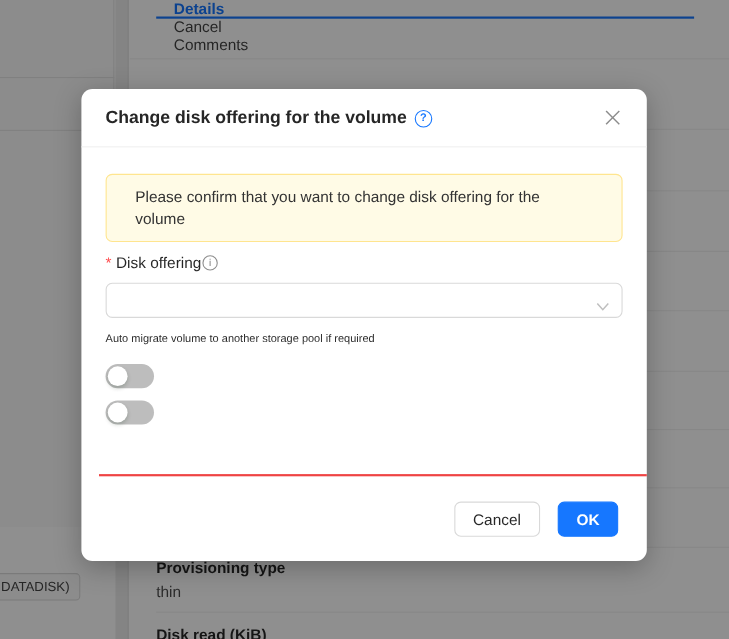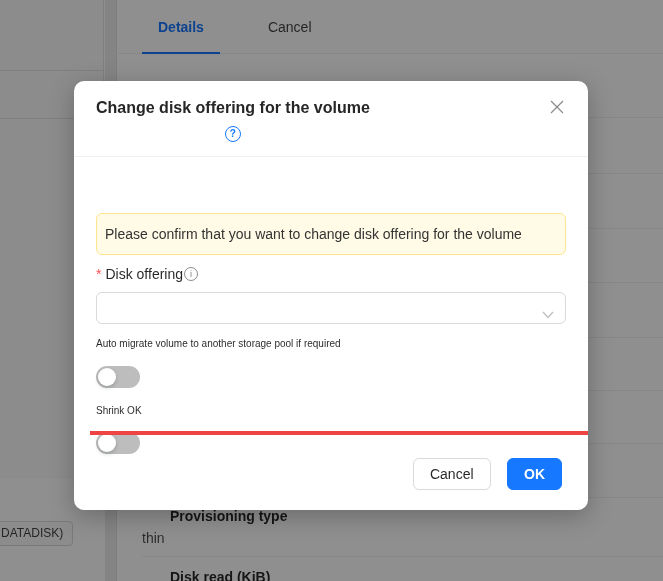--- a/index.html
+++ b/index.html
@@ -25,60 +25,60 @@
     font-size:12px; color:#434343; white-space:nowrap;
   }
   .gutter {
     position:absolute; left:105px; top:0; width:12px; height:581px;
     background:#ececec; border-right:1px solid #e0e0e0;
   }
   .content { position:absolute; left:118px; top:0; right:0; bottom:0; background:#fff; }
   .tabbar {
     position:absolute; left:0; right:0; top:0; height:54px;
     border-bottom:1px solid #f0f0f0;
-    display:flex; align-items:stretch; padding-left:24px;
+    display:flex; align-items:stretch; padding-left:24px;flex-direction:column;
   }
   .tab {
     display:flex; align-items:center; padding:0 16px; margin-right:32px;
     font-size:14px; color:rgba(0,0,0,0.75); cursor:pointer; position:relative;
   }
   .tab.active { color:#1677ff; font-weight:600; }
   .tab.active::after {
     content:""; position:absolute; left:0; right:0; bottom:-1px; height:2px; background:#1677ff;
   }
   .row-divider { position:absolute; left:24px; right:0; height:1px; background:#f0f0f0; }
-  .detail-label { position:absolute; left:24px; font-size:14px; font-weight:700; color:rgba(0,0,0,0.85);margin-left:28px; }
+  .detail-label { position:absolute; left:24px; font-size:14px; font-weight:700; color:rgba(0,0,0,0.85); }
   .detail-value { position:absolute; left:24px; font-size:14px; color:rgba(0,0,0,0.70);text-align:right; }
 
   
   .mask { position:absolute; inset:0; background:rgba(0,0,0,0.44); }
   .modal {
     position:absolute; left:74px; top:81px; width:514px; height:429px;
     background:#fff; border-radius:10px;
     box-shadow:0 6px 24px rgba(0,0,0,0.25);
   }
   .modal-header { position:relative; padding:16px 22px 14px; border-bottom:1px solid #f0f0f0; }
   .modal-title {
     display:inline-flex; align-items:center; gap:7px;
-    font-size:16px; font-weight:700; color:#262626; line-height:22px;flex-direction:column;
+    font-size:16px; font-weight:700; color:#262626; line-height:22px;
   }
   .help-icon {
     width:16px; height:16px; border:1.4px solid #1677ff; border-radius:50%;
     display:inline-flex; align-items:center; justify-content:center;
     font-size:10px; font-weight:700; color:#1677ff; line-height:1;
   }
   .close-btn {
     position:absolute; right:20px; top:15px; width:22px; height:22px;
     background:none; border:none; cursor:pointer;
     display:flex; align-items:center; justify-content:center; color:#8c8c8c;
   }
   .modal-body { padding:24px 22px 0; }
   .alert {
     background:#fffbe6; border:1px solid #ffe58f; border-radius:6px;
-    padding:10px 8px; font-size:14px; color:#333; line-height:20px;margin-top:32px;
+    padding:10px 26px; font-size:14px; color:#333; line-height:20px;
   }
   .form-label-row { margin-top:9px; height:20px; display:flex; align-items:center; font-size:14px; color:rgba(0,0,0,0.85); }
   .required-mark { color:#ff4d4f; margin-right:4px; font-size:14px; }
   .info-icon {
     width:14px; height:14px; border:1px solid rgba(0,0,0,0.45); border-radius:50%;
     display:inline-flex; align-items:center; justify-content:center;
     font-size:9px; color:rgba(0,0,0,0.55); line-height:1; margin-left:1px;
   }
   .select {
     margin-top:8px; position:relative; height:32px;
@@ -92,21 +92,21 @@
     background:#bdbdbd; border:none; cursor:pointer; display:block;
   }
   .switch.m1 { margin-top:12px; }
   .switch.m2 { margin-top:11px; }
   .switch .knob {
     position:absolute; left:2px; top:2px; width:18px; height:18px;
     background:#fff; border-radius:50%; box-shadow:0 2px 4px rgba(0,35,11,0.2);
   }
   .modal-footer {
     position:absolute; left:16px; right:0; bottom:0; height:79px;
-    border-top:4px solid #ef4444; padding:23px 26px 0; text-align:right;
+    border-top:2px solid #ef4444; padding:23px 26px 0; text-align:right;
   }
   .btn {
     display:inline-block; height:32px; padding:0 16px; border-radius:6px;
     font-size:14px; line-height:30px; cursor:pointer;
     font-family:"Liberation Sans", sans-serif;
   }
   .btn-cancel { background:#fff; border:1px solid #d9d9d9; color:rgba(0,0,0,0.85); }
   .btn-ok { background:#1677ff; border:1px solid #1677ff; color:#fff; font-weight:600; margin-left:12px; }
 </style>
 </head>
@@ -118,20 +118,21 @@
     <div class="left-hline h1"></div>
     <div class="left-hline h2"></div>
     <span class="side-tag">DATADISK)</span>
   </div>
   <div class="gutter"></div>
 
   <div class="content">
     <div class="tabbar">
       <div class="tab active">Details</div>
       <div class="tab">Cancel</div>
+      <div class="tab">Comments</div>
     </div>
 
     <div class="row-divider" style="top:117px"></div>
     <div class="row-divider" style="top:173px"></div>
     <div class="row-divider" style="top:228px"></div>
     <div class="row-divider" style="top:282px"></div>
     <div class="row-divider" style="top:337px"></div>
     <div class="row-divider" style="top:390px"></div>
     <div class="row-divider" style="top:443px"></div>
     <div class="row-divider" style="top:497px"></div>
@@ -174,21 +175,20 @@
             <polyline points="1,1 6,6.5 11,1" fill="none" stroke="#bfbfbf" stroke-width="1.4"></polyline>
           </svg>
         </span>
       </div>
 
       <div class="plain-label">Auto migrate volume to another storage pool if required</div>
       <button class="switch m1">
         <span class="knob"></span>
       </button>
 
-      <div class="plain-label shrink">Shrink OK</div>
       <button class="switch m2">
         <span class="knob"></span>
       </button>
     </div>
 
     <div class="modal-footer">
       <button class="btn btn-cancel">Cancel</button>
       <button class="btn btn-ok">OK</button>
     </div>
   </div>

